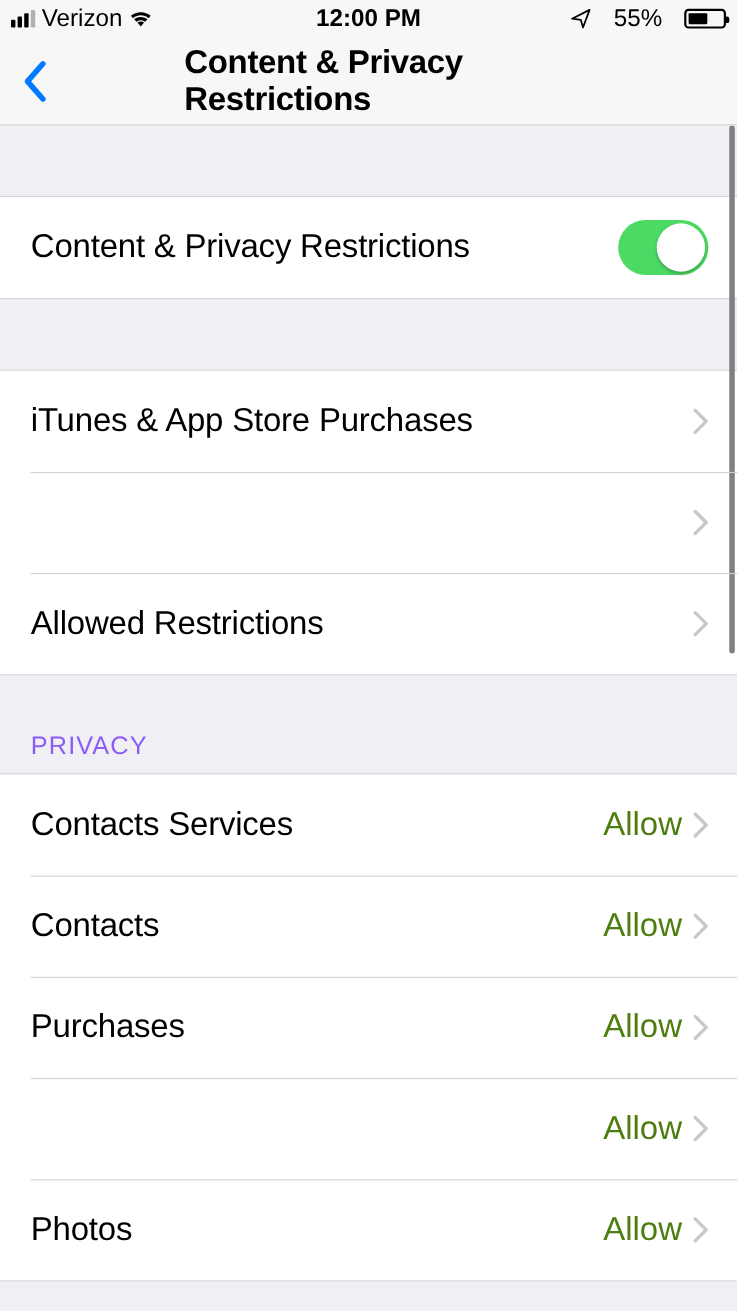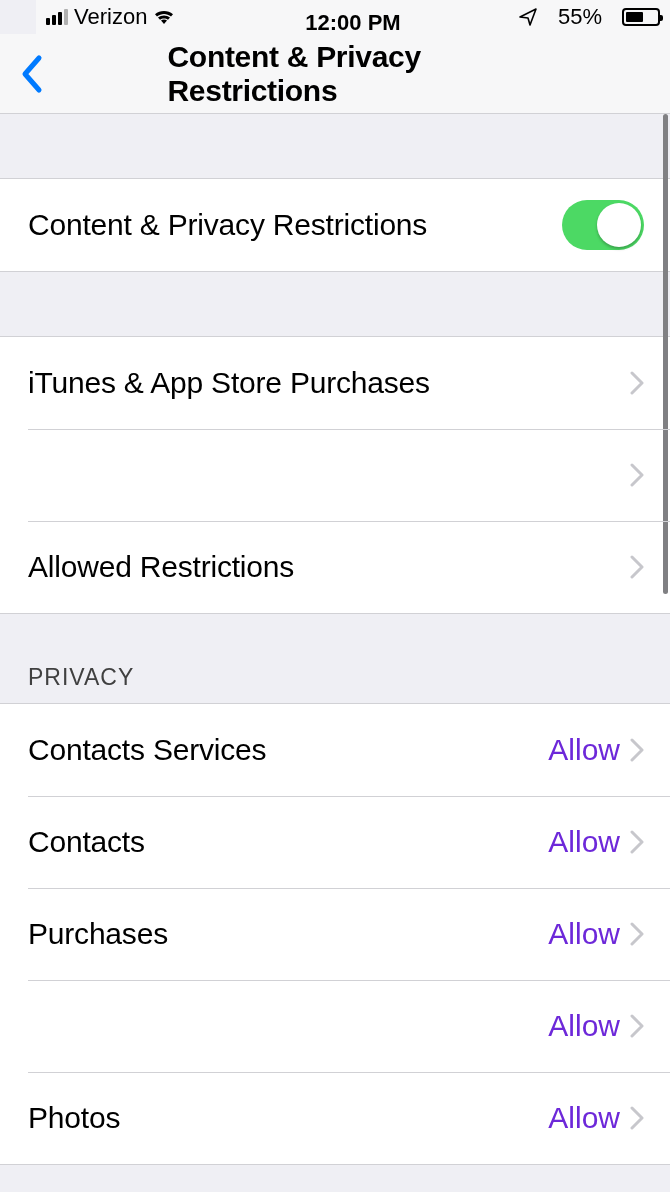--- a/index.html
+++ b/index.html
@@ -10,24 +10,24 @@
       font-family: -apple-system, "Helvetica Neue", Helvetica, Arial, sans-serif;
       color: #000;
       overflow: hidden;
       position: relative;
     }
     
     .status-bar {
       height: 34px;
       background: #f7f7f8;
       display: flex;
+      align-items: center;
       font-size: 22px;
       padding: 10px 10px;
       position: relative;
-      margin-left: 36px;
     }
     .status-left { display: flex; align-items: center; gap: 6px; }
     .status-center {
       position: absolute; left: 50%; transform: translateX(-50%);
       font-weight: 600;
     }
     .status-right {
       margin-left: auto; display: flex; align-items: center; gap: 20px;
     }
     .signal-bars { display: flex; align-items: flex-end; gap: 2px; }
@@ -68,39 +68,39 @@
     
     .content { position:absolute; top:114px; left:0; right:0; bottom:0; overflow:hidden; }
     .scrollbar {
       position:absolute; right:2px; top:0; width:5px; height:480px;
       background:#808083; border-radius:3px;
     }
 
     .group-gap { height: 64px; }
     .group-header {
       font-size: 23px;
-      color: #404040;
+      color: #8b5cf6;
       letter-spacing: 1px;
       padding: 50px 28px 12px;
       text-transform: uppercase;
     }
 
     .cell-group { background:#fff; border-top:1px solid #d1d1d5; border-bottom:1px solid #d1d1d5; }
     .cell {
       min-height: 92px;
       display:flex;
       align-items:center;
       padding: 0 26px 0 28px;
       position:relative;
     }
     .cell + .cell::before {
       content:""; position:absolute; top:0; left:28px; right:0; height:1px; background:#d1d1d5;
     }
     .cell-label { font-size: 30px; letter-spacing:-0.2px; }
-    .cell-value { margin-left:auto; font-size: 30px; color:#6d28d9; margin-right: 10px; }
+    .cell-value { margin-left:auto; font-size: 30px; color:#4d7c0f; margin-right: 10px; }
     .chevron { margin-left:auto; display:flex; align-items:center; }
     .cell-value + .chevron { margin-left: 0; }
     .chevron svg { display:block; }
 
     .switch {
       margin-left:auto;
       width: 82px; height: 50px; border-radius: 25px;
       background:#4cd964; position:relative;
     }
     .switch-knob {

